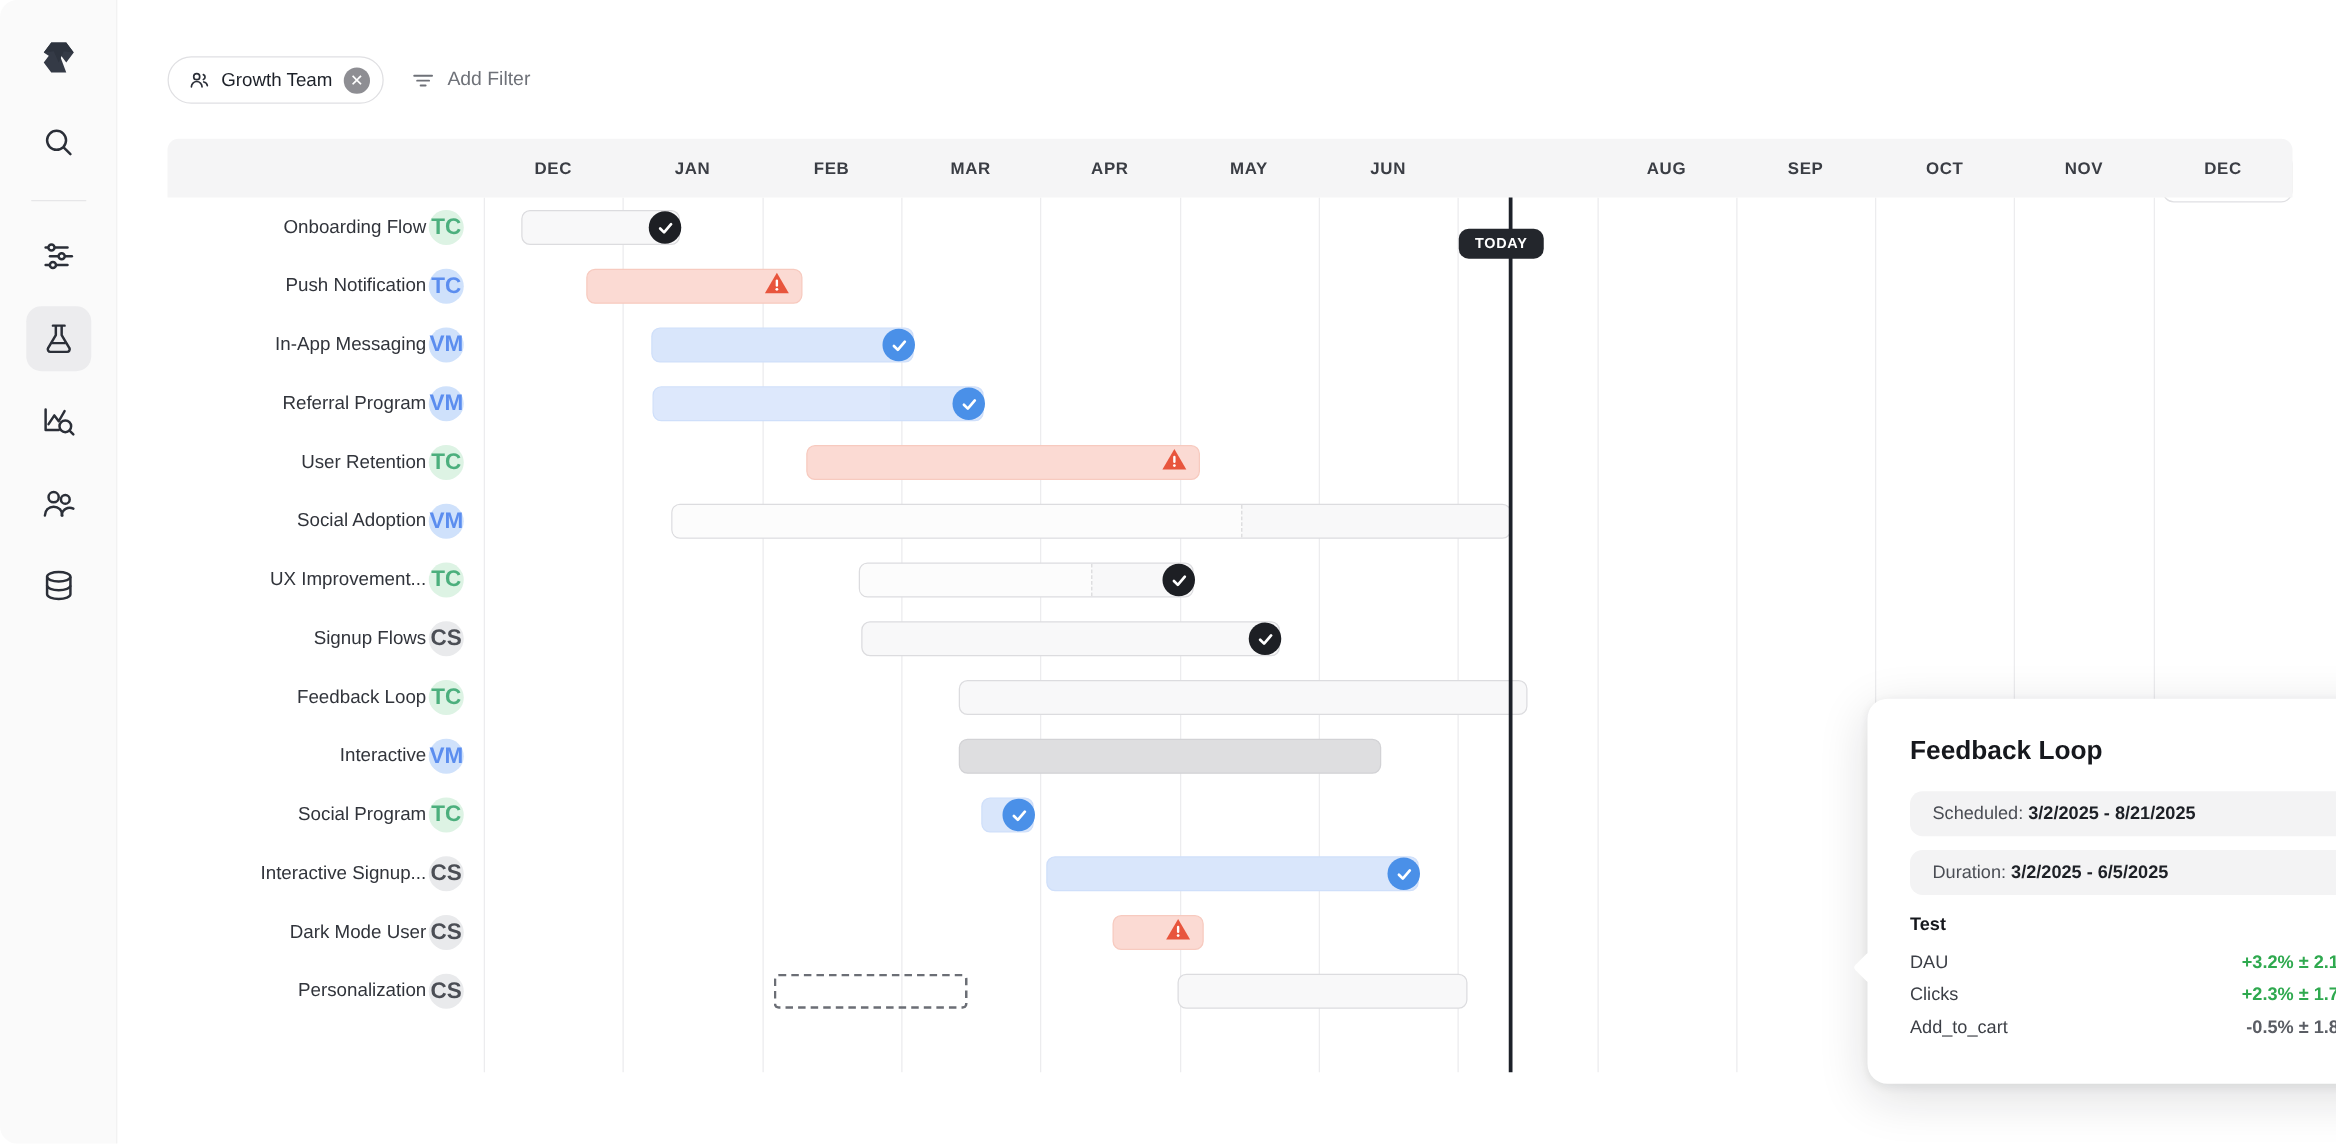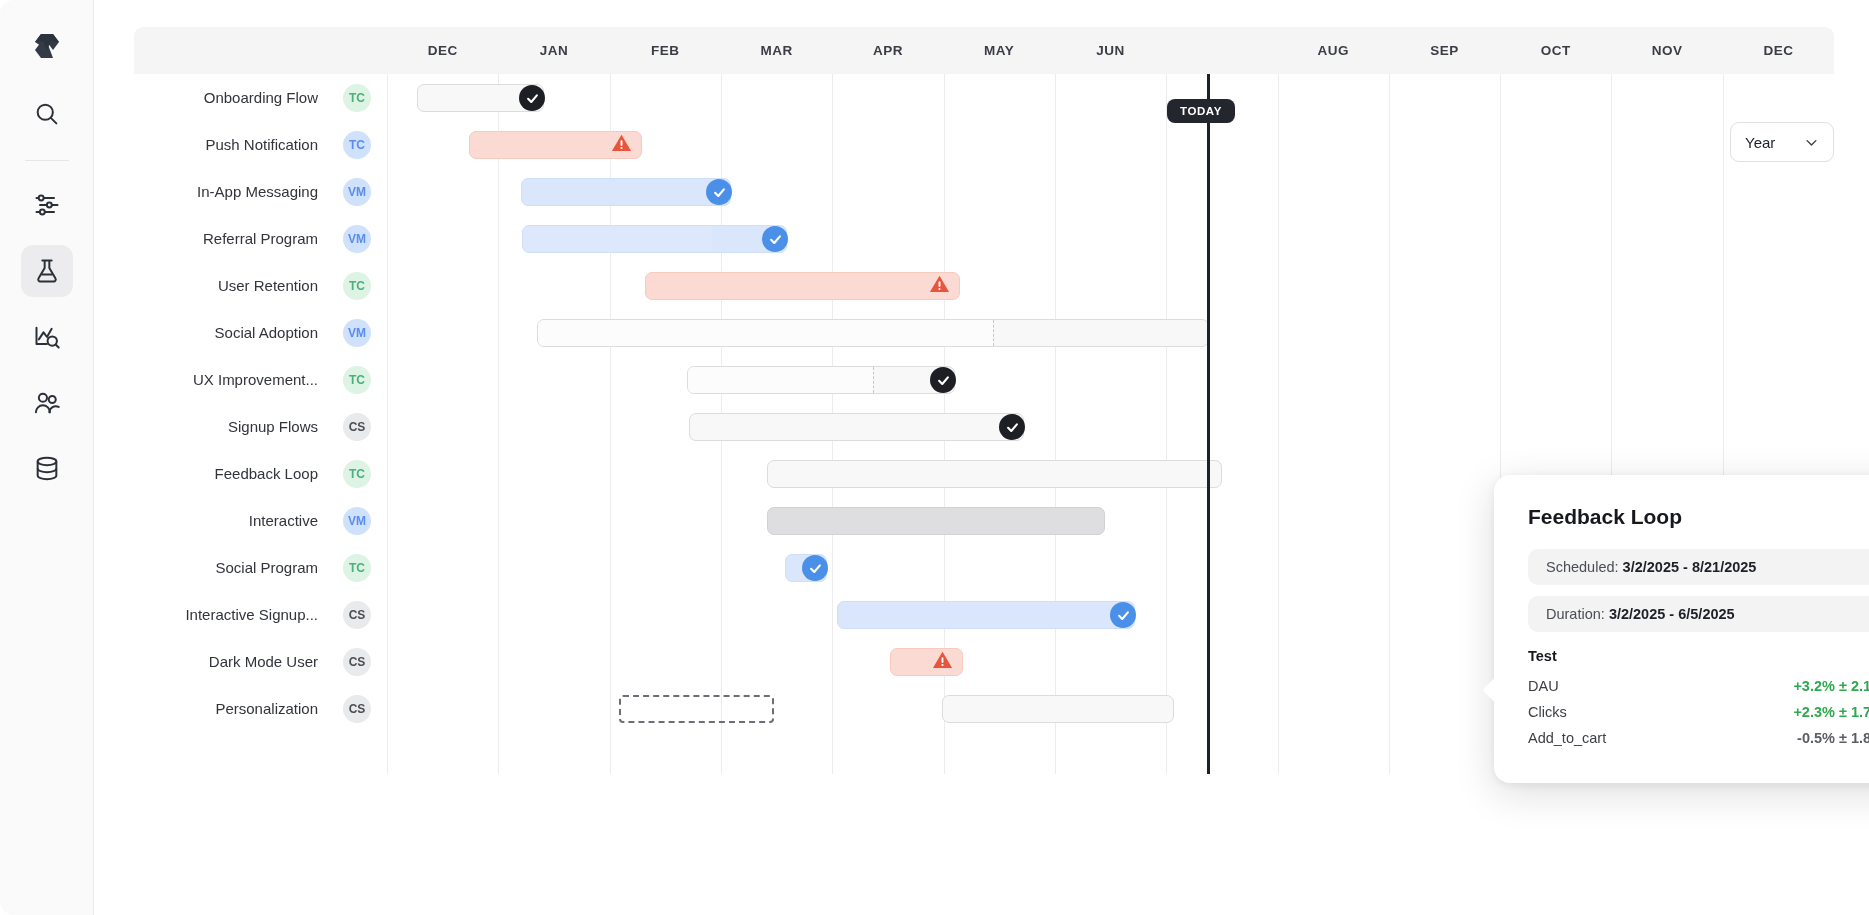--- a/index.html
+++ b/index.html
@@ -87,27 +87,27 @@
     position: absolute; left: 1033px; top: 25px;
     background: #23262c; color: #fff; font-size: 11.5px; font-weight: bold;
     letter-spacing: 0.6px; padding: 6px 13px; border-radius: 8px; z-index: 7;
   }
 
   .row {
     position: relative; height: 47px; display: flex; align-items: center;
   }
   .row-label {
     width: 253px; flex: 0 0 253px; display: flex; align-items: center;
-    justify-content: flex-end; gap: 25px; padding-right: 16px;
+    justify-content: flex-end; gap: 2px; padding-right: 16px;
   }
   .row-name { font-size: 15px; color: #31343b; white-space: nowrap; }
   .avatar {
     width: 28px; height: 28px; border-radius: 50%;
     display: flex; align-items: center; justify-content: center;
-    font-size: 12px; font-weight: bold; flex: 0 0 28px;
+    font-size: 18px; font-weight: bold; flex: 0 0 28px;
   }
   .av-TC { background: #ddf3e4; color: #4caf7d; }
   .av-VM { background: #cfe1fb; color: #5b8def; }
   .av-CS { background: #e9eaec; color: #4b4e55; }
 
   .track { position: relative; flex: 1; height: 47px; }
 
   .bar {
     position: absolute; top: 10px; height: 28px;
     border-radius: 7px; display: flex; align-items: center;
@@ -224,20 +224,41 @@
         <ellipse cx="12" cy="5.5" rx="8" ry="3.2"></ellipse>
         <path d="M4 5.5 v6 c0 1.8 3.6 3.2 8 3.2 s8-1.4 8-3.2 v-6"></path>
         <path d="M4 11.5 v6 c0 1.8 3.6 3.2 8 3.2 s8-1.4 8-3.2 v-6"></path>
       </svg>
     </div>
   </div>
 
   <div class="main">
 
 
+    <div class="filter-row">
+      <div class="chip">
+        <svg width="17" height="17" viewBox="0 0 24 24" fill="none" stroke="#2b2f38" stroke-width="1.9" stroke-linecap="round" stroke-linejoin="round">
+          <circle cx="9" cy="7.5" r="3.4"></circle>
+            <path d="M3 19 a6 6 0 0 1 12 0"></path>
+          <path d="M16.5 5.2 a3 3 0 0 1 0 5.6"></path>
+            <path d="M17 13.5 a5 5 0 0 1 4 4.2"></path>
+        </svg>
+        <span>Growth Team</span>
+        <span class="chip-close">✕</span>
+      </div>
+
+      <div class="add-filter">
+        <svg width="19" height="19" viewBox="0 0 24 24" stroke="#6e7178" stroke-width="2" stroke-linecap="round">
+          <line x1="3" y1="7" x2="21" y2="7"></line>
+            <line x1="6" y1="12" x2="18" y2="12"></line>
+            <line x1="9.5" y1="17" x2="14.5" y2="17"></line>
+        </svg>
+        <span>Add Filter</span>
+      </div>
+    </div>
 
     <div class="year-select">
       <span>Year</span>
       <svg width="15" height="15" viewBox="0 0 24 24" fill="none" stroke="#3a3d44" stroke-width="2.2" stroke-linecap="round" stroke-linejoin="round">
         <polyline points="5,9 12,16 19,9"></polyline>
       </svg>
     </div>
 
     <div class="timeline">
 

